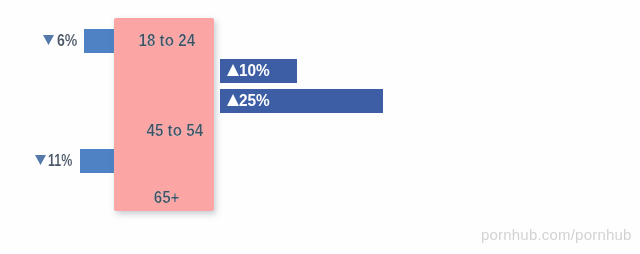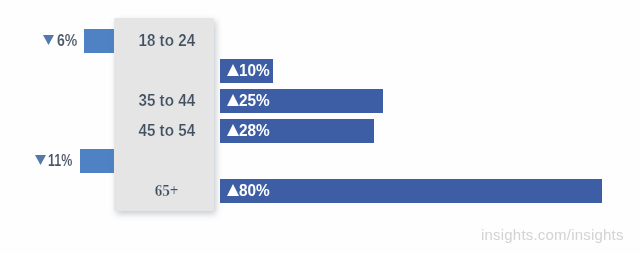--- a/index.html
+++ b/index.html
@@ -26,27 +26,27 @@
   .rtxt .tri{top:-1px;}
   .tri svg{display:block;}
 
   .rtxt{position:absolute;left:6.5px;top:0;height:100%;display:flex;
         align-items:center;color:#ffffff;font-size:16px;font-weight:700;
         white-space:nowrap;}
   .rtxt .val{display:inline-block;transform:scaleX(0.96);
              transform-origin:left center;margin-left:0.5px;}
 
   .card{position:absolute;left:114px;top:18px;width:100px;height:193px;
-        background:#e5e5e5;border-radius:2px;z-index:5;
+        background:#fca5a5;border-radius:2px;z-index:5;
         box-shadow:2px 3px 6px rgba(110,120,138,0.38);}
   .age{position:absolute;left:0;width:106px;height:24px;display:flex;
        align-items:center;justify-content:center;color:#44505e;
        font-size:16px;font-weight:600;}
   .age-1{top:11px;}  .age-2{top:41px;}  .age-3{top:71px;}
-  .age-4{top:101px;} .age-5{top:131px;} .age-6{top:161px;font-family:Liberation Serif, serif;}
+  .age-4{top:101px;padding-left:8px;} .age-5{top:131px;} .age-6{top:168px;}
   .age .val{display:inline-block;transform:scaleX(0.95);
             -webkit-text-stroke:0.22px #e2ecf7;}
 
   .foot{position:absolute;left:481px;top:226px;color:#d3d3d3;font-size:15px;
         letter-spacing:0.2px;white-space:nowrap;}
 </style>
 </head>
 <body>
 
 <div class="stage">
@@ -57,21 +57,21 @@
       <span class="tri">
         <svg width="11" height="10" viewBox="0 0 11 10">
             <path d="M0 0 L11 0 L5.5 10 Z" fill="#5478a8"></path>
           </svg>
       </span>
       <span class="val" style="transform:scaleX(0.88)">6%</span>
     </div>
   </div>
 
   <div class="row row-2">
-    <div class="bar-right" style="width:53px">
+    <div class="bar-right" style="width:77px">
       <span class="rtxt">
         <span class="tri">
           <svg width="12" height="12" viewBox="0 0 12 12">
               <path d="M6 0 L12 12 L0 12 Z" fill="#ffffff"></path>
             </svg>
         </span>
         <span class="val">10%</span>
       </span>
     </div>
   </div>
@@ -82,67 +82,40 @@
         <span class="tri">
           <svg width="12" height="12" viewBox="0 0 12 12">
               <path d="M6 0 L12 12 L0 12 Z" fill="#ffffff"></path>
             </svg>
         </span>
         <span class="val">25%</span>
       </span>
     </div>
   </div>
 
-  <div class="row row-4">
-    <div class="bar-right" style="width:153.5px">
-      <span class="rtxt">
-        <span class="tri">
-          <svg width="12" height="12" viewBox="0 0 12 12">
-              <path d="M6 0 L12 12 L0 12 Z" fill="#ffffff"></path>
-            </svg>
-        </span>
-        <span class="val">28%</span>
-      </span>
-    </div>
-  </div>
 
   <div class="row row-5">
     <div class="bar-left" style="left:55.5px;width:58.5px"></div>
     <div class="lbl-left" style="left:11.3px">
       <span class="tri">
         <svg width="11" height="10" viewBox="0 0 11 10">
             <path d="M0 0 L11 0 L5.5 10 Z" fill="#5478a8"></path>
           </svg>
       </span>
       <span class="val" style="transform:scaleX(0.78);margin-left:1.5px">11%</span>
     </div>
   </div>
 
-  <div class="row row-6">
-    <div class="bar-right" style="width:382px">
-      <span class="rtxt">
-        <span class="tri">
-          <svg width="12" height="12" viewBox="0 0 12 12">
-              <path d="M6 0 L12 12 L0 12 Z" fill="#ffffff"></path>
-            </svg>
-        </span>
-        <span class="val">80%</span>
-      </span>
-    </div>
-  </div>
 
   <div class="card">
     <div class="age age-1">
       <span class="val">18 to 24</span>
-    </div>
-    <div class="age age-3">
-      <span class="val">35 to 44</span>
     </div>
     <div class="age age-4">
       <span class="val">45 to 54</span>
     </div>
     <div class="age age-6">
       <span class="val">65+</span>
     </div>
   </div>
 
-  <div class="foot">insights.com/insights</div>
+  <div class="foot">pornhub.com/pornhub</div>
 </div>
 
 </body></html>

